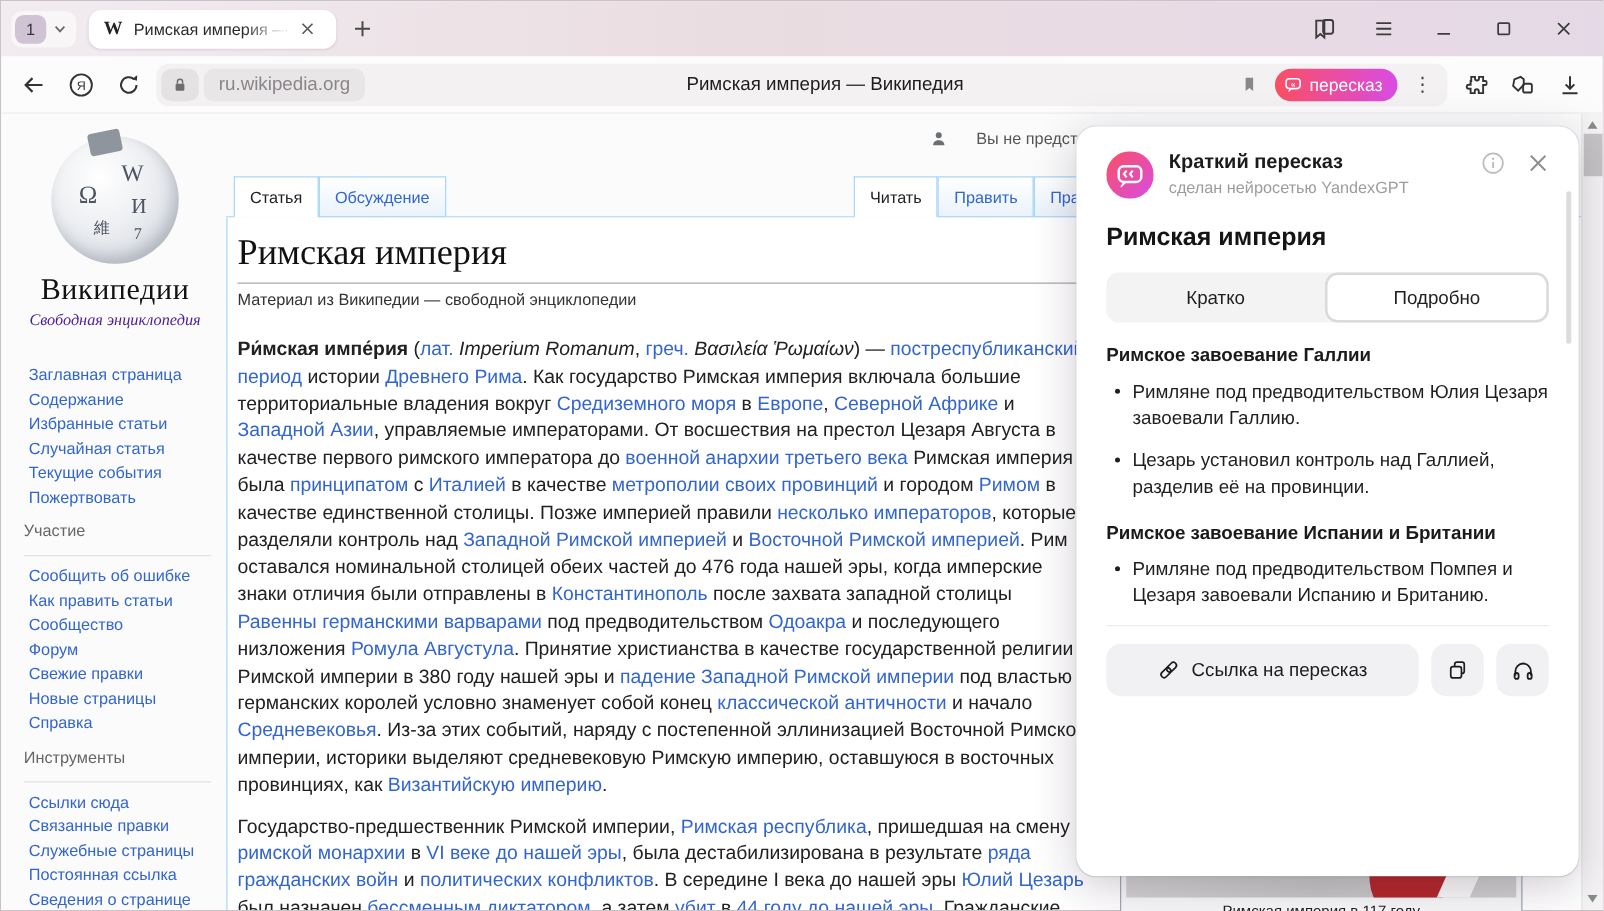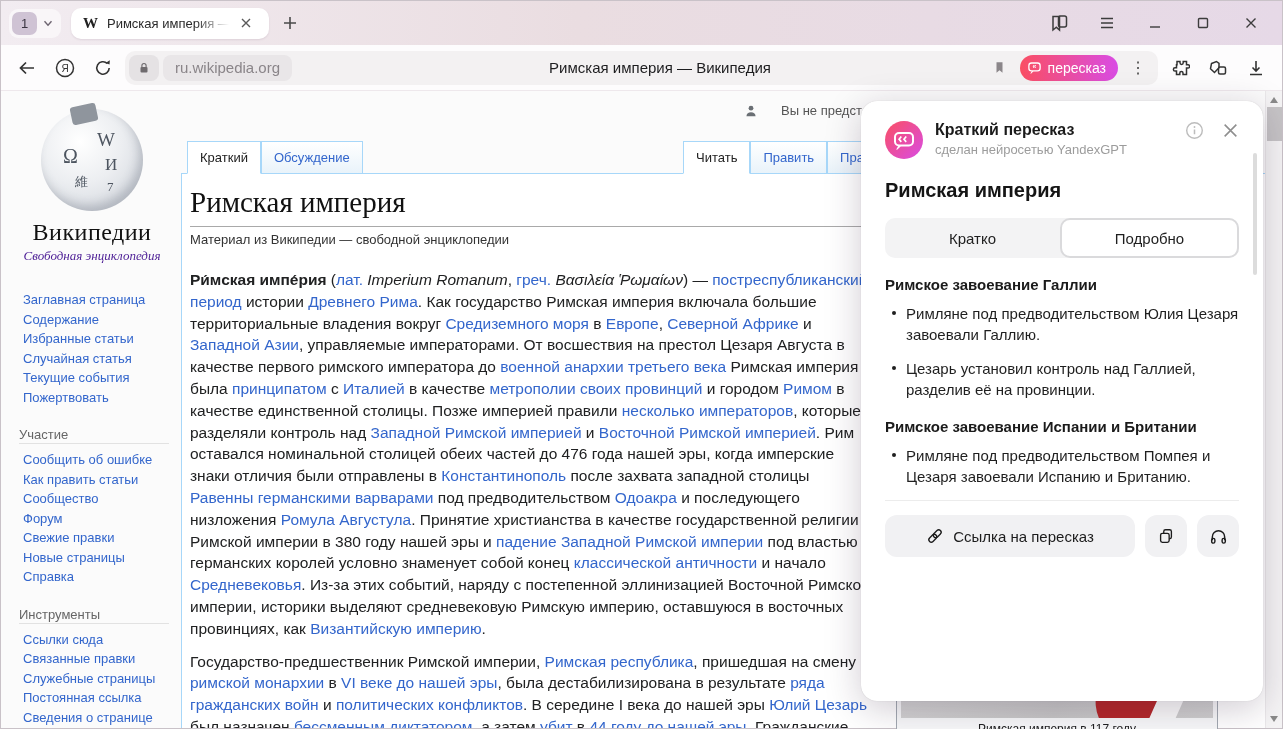--- a/index.html
+++ b/index.html
@@ -54,21 +54,21 @@
     background:radial-gradient(circle at 38% 32%, #ffffff 0%, #eceef1 45%, #c9ced6 100%);
     box-shadow:inset -4px -6px 10px rgba(70,80,95,.25); }
   .globe span { position:absolute; font-family:"Liberation Serif",serif; color:#4d5560; }
   .globe .notch { position:absolute; left:30px; top:-4px; width:26px; height:18px;
     background:#8f959d; transform:rotate(-12deg); border-radius:3px; }
   .wordmark { text-align:center; font-family:"Liberation Serif",serif; font-size:24px;
     color:#111; margin-top:8px; letter-spacing:.5px; }
   .tagline { text-align:center; font-family:"Liberation Serif",serif; font-style:italic;
     font-size:13px; color:#4c1d95; margin-top:2px; }
   .nav { margin-top:26px; padding-left:12px; }
-  .nav-title { font-size:13px; color:#666; margin:20px 0 6px -4px; padding-bottom:1px;
+  .nav-title { font-size:13px; color:#666; margin:10px 0 6px -4px; padding-bottom:12px;
     border-bottom:1px solid #e2e2e2; width:150px; }
   .nav a { display:block; font-size:13px; line-height:19.5px; color:#36c;
     text-decoration:none; cursor:pointer; }
 
   .userrow { position:absolute; left:743px; top:12px; display:flex; align-items:center;
     gap:23px; font-size:13px; color:#555; white-space:nowrap; }
 
   .tabsrow { position:absolute; left:180px; right:17px; top:50px; height:33px;
     border-bottom:1px solid #a7d7f9; }
   .tabs-left { position:absolute; left:6px; bottom:-1px; display:flex; }
@@ -294,21 +294,21 @@
     <div class="userrow">
       <svg width="14" height="14" viewBox="0 0 20 20">
           <circle cx="10" cy="6" r="3.4" fill="#6a6f74"></circle>
           <path d="M3.5 17.5c0-3.6 2.9-5.8 6.5-5.8s6.5 2.2 6.5 5.8z" fill="#6a6f74"></path>
         </svg>
       <span>Вы не предст</span>
     </div>
 
     <div class="tabsrow">
       <div class="tabs-left" id="wiki-tabs-left">
-          <div class="wtab active">Краткий</div>
+          <div class="wtab active">Статья</div>
           <div class="wtab">Обсуждение</div>
         </div>
       <div class="tabs-right" id="wiki-tabs-right">
           <div class="wtab active">Читать</div>
           <div class="wtab">Править</div>
           <div class="wtab">Править код</div>
         </div>
     </div>
 
     <div class="article">

